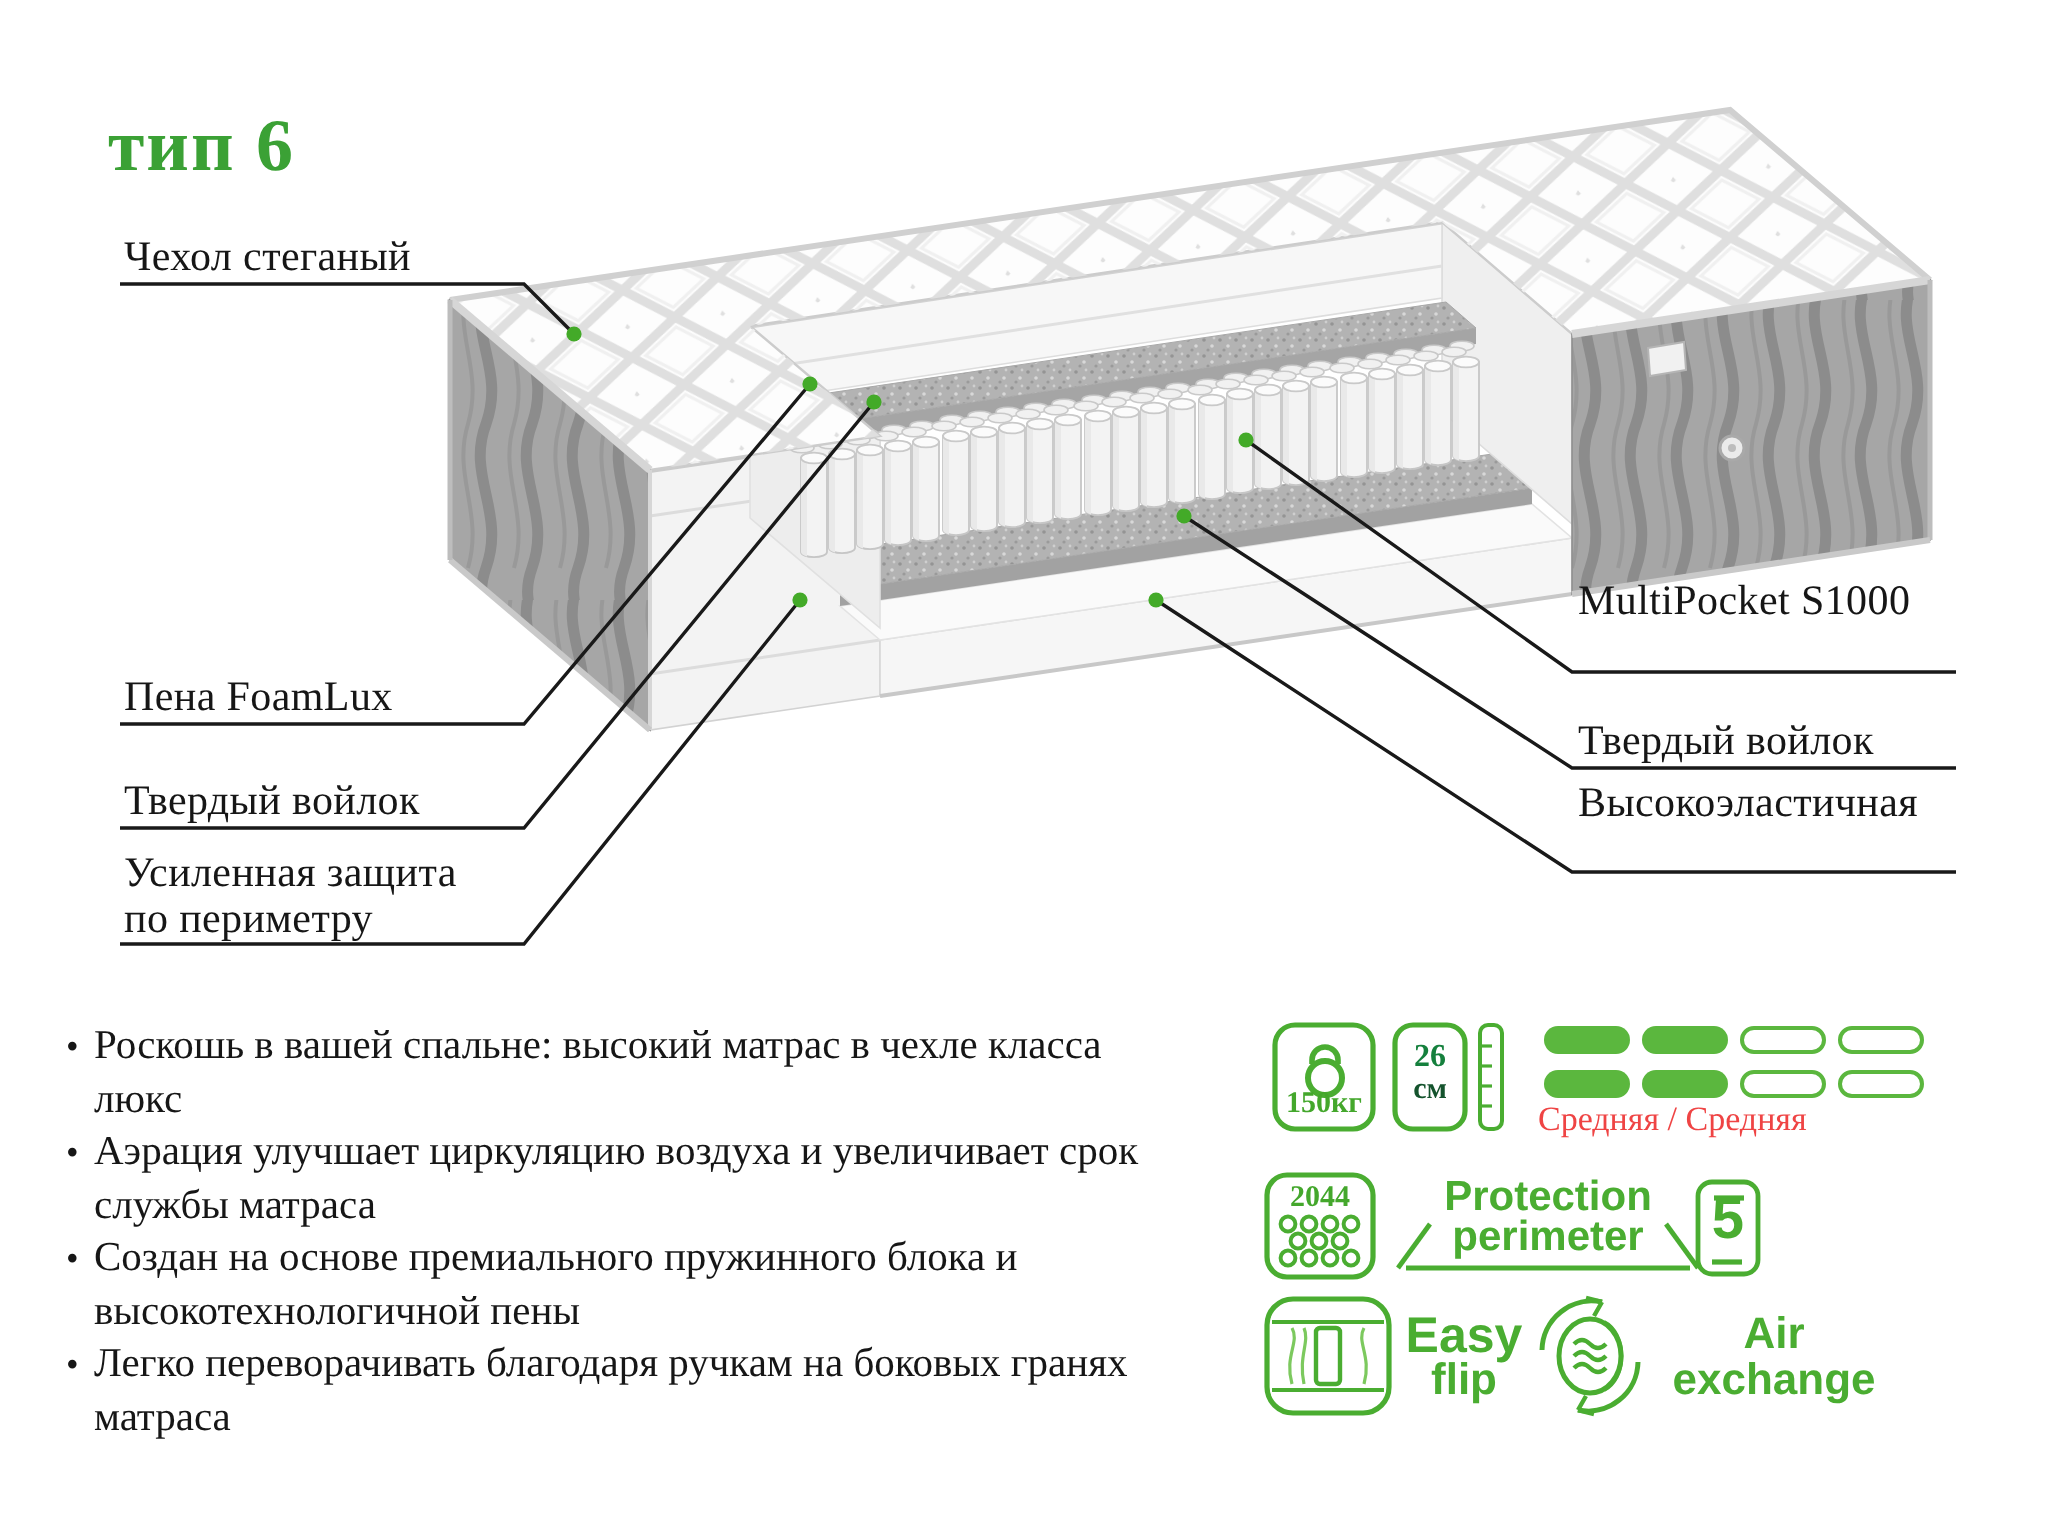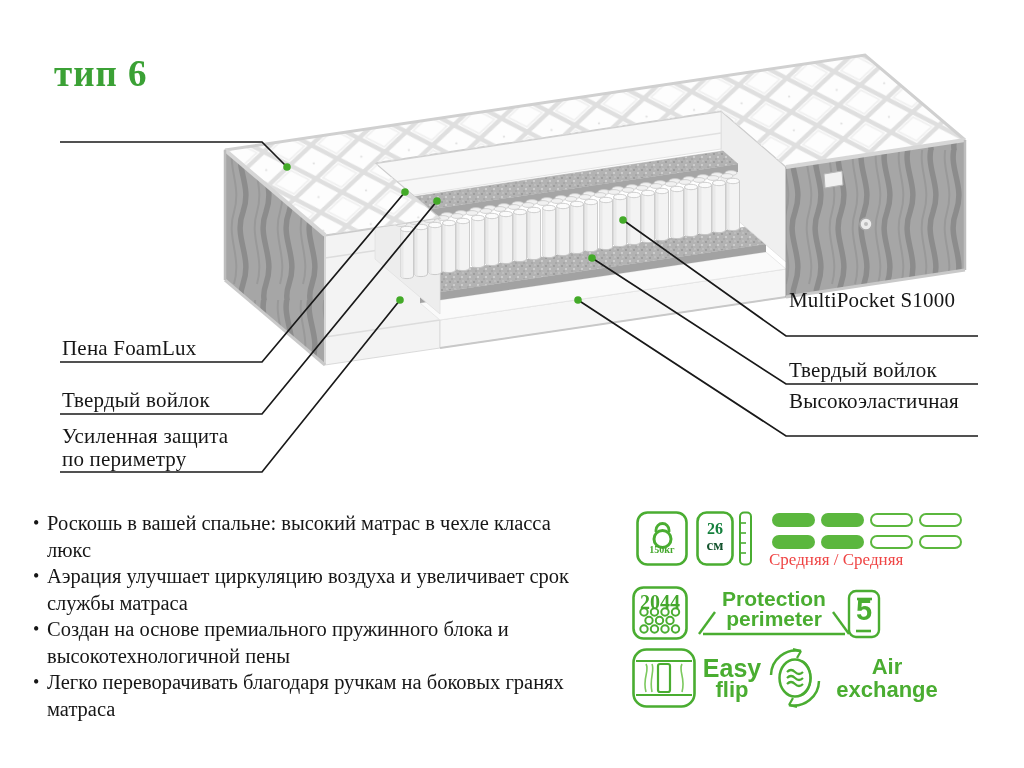--- a/index.html
+++ b/index.html
@@ -205,20 +205,23 @@
       <circle cx="437" cy="201" r="3.8"></circle>
       <circle cx="400" cy="300" r="3.8"></circle>
       <circle cx="623" cy="220" r="3.8"></circle>
       <circle cx="592" cy="258" r="3.8"></circle>
       <circle cx="578" cy="300" r="3.8"></circle>
     </g>
   </svg>
 
   <div class="abs page-title" style="left:54px;top:52px;">тип 6</div>
 
+  <div class="abs callout" style="left:62px;top:117px;">
+    <div>Чехол стеганый</div>
+  </div>
   <div class="abs callout" style="left:62px;top:337px;">
     <div>Пена FoamLux</div>
   </div>
   <div class="abs callout" style="left:62px;top:389px;">
     <div>Твердый войлок</div>
   </div>
   <div class="abs callout" style="left:62px;top:425px;">
     <div>Усиленная защита</div>
     <div>по периметру</div>
   </div>
@@ -237,21 +240,21 @@
     <div class="feature"><span class="bullet">•</span><span>Аэрация улучшает циркуляцию воздуха и увеличивает срок службы матраса</span></div>
     <div class="feature"><span class="bullet">•</span><span>Создан на основе премиального пружинного блока и высокотехнологичной пены</span></div>
     <div class="feature"><span class="bullet">•</span><span>Легко переворачивать благодаря ручкам на боковых гранях матраса</span></div>
   </div>
 
   <svg class="icon-svg" style="left:636px;top:511px;" width="52" height="55" viewBox="0 0 52 55">
     <rect x="1.5" y="1.5" width="49" height="52" rx="10" fill="none" stroke="#4aad31" stroke-width="2.6"></rect>
     <path d="M20,21 v-2 a6.5,6.5 0 0 1 13,0 v2" fill="none" stroke="#4aad31" stroke-width="2.8"></path>
     <circle cx="26.5" cy="28" r="8.5" fill="none" stroke="#4aad31" stroke-width="3"></circle>
   </svg>
-  <div class="spec-caption serif-green" style="left:636px;top:544px;width:52px;font-size:10px;color:#44a72c;">150кг</div>
+  <div class="spec-caption serif-green" style="left:636px;top:544px;width:52px;font-size:15px;color:#44a72c;">150кг</div>
 
   <svg class="icon-svg" style="left:696px;top:511px;" width="38" height="55" viewBox="0 0 38 55">
     <rect x="1.5" y="1.5" width="35" height="52" rx="9" fill="none" stroke="#4aad31" stroke-width="2.6"></rect>
   </svg>
   <div class="spec-caption serif-green" style="left:696px;top:520px;width:38px;font-size:16px;color:#15803d;">26</div>
   <div class="spec-caption serif-green" style="left:696px;top:537px;width:38px;font-size:15px;color:#14532d;">см</div>
   <svg class="icon-svg" style="left:739px;top:511px;" width="13" height="55" viewBox="0 0 13 55">
     <rect x="1" y="1.5" width="11" height="52" rx="4" fill="none" stroke="#4aad31" stroke-width="2"></rect>
     <line x1="2" y1="12" x2="7" y2="12" stroke="#4aad31" stroke-width="1.6"></line>
     <line x1="2" y1="22" x2="7" y2="22" stroke="#4aad31" stroke-width="1.6"></line>
@@ -280,21 +283,21 @@
         <circle cx="43.5" cy="26" r="3.7"></circle>
       <circle cx="17" cy="34.5" r="3.7"></circle>
         <circle cx="27.5" cy="34.5" r="3.7"></circle>
         <circle cx="38" cy="34.5" r="3.7"></circle>
       <circle cx="12" cy="43" r="3.7"></circle>
         <circle cx="22.5" cy="43" r="3.7"></circle>
         <circle cx="33" cy="43" r="3.7"></circle>
         <circle cx="43.5" cy="43" r="3.7"></circle>
     </g>
   </svg>
-  <div class="spec-caption serif-green" style="left:632px;top:591px;width:56px;font-size:20px;color:#44a72c;">2044</div>
+  <div class="spec-caption serif-green" style="left:632px;top:591px;width:56px;font-size:15px;color:#44a72c;">2044</div>
 
   <svg class="icon-svg" style="left:698px;top:586px;" width="152" height="52" viewBox="0 0 152 52">
     <line x1="5" y1="48" x2="147" y2="48" stroke="#4aad31" stroke-width="2.4"></line>
     <line x1="1" y1="48" x2="17" y2="26" stroke="#4aad31" stroke-width="2.4"></line>
     <line x1="135" y1="26" x2="151" y2="48" stroke="#4aad31" stroke-width="2.4"></line>
   </svg>
   <div class="spec-caption sans-green" style="left:698px;top:607px;width:152px;font-size:21px;">perimeter</div>
   <div class="spec-caption sans-green" style="left:698px;top:587px;width:152px;font-size:21px;">Protection</div>
 
   <svg class="icon-svg" style="left:847px;top:589px;" width="34" height="50" viewBox="0 0 34 50">

